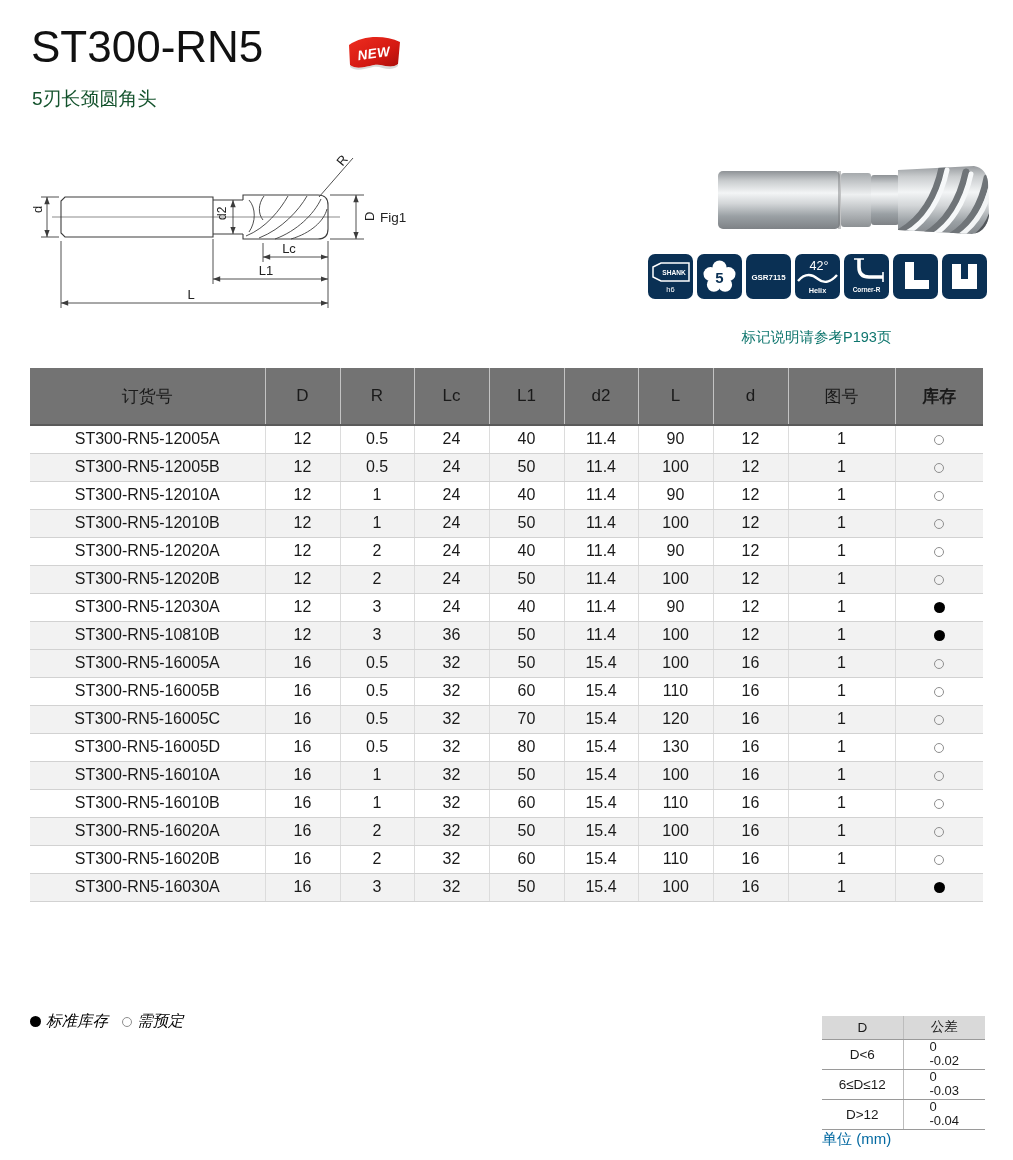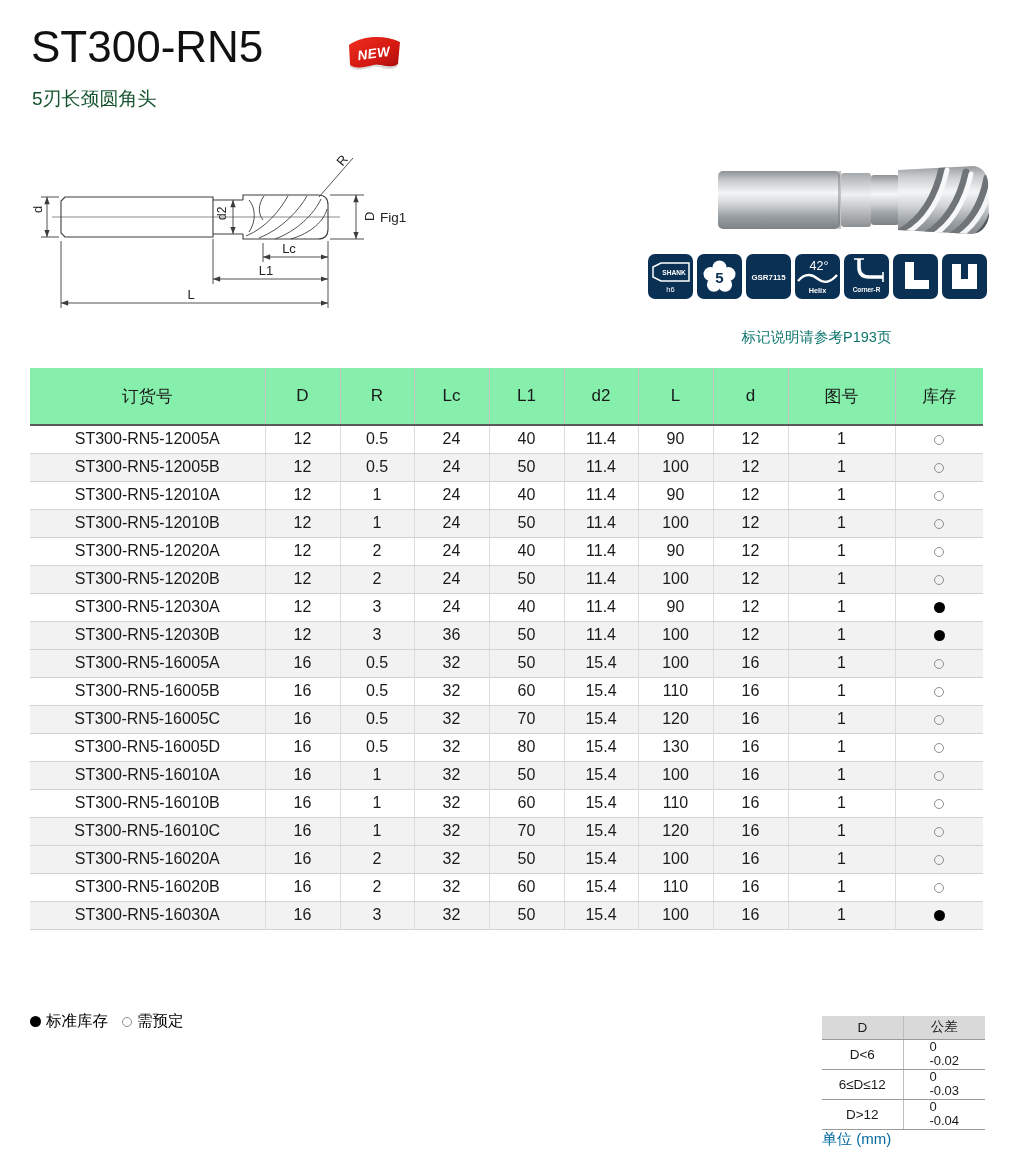--- a/index.html
+++ b/index.html
@@ -22,37 +22,37 @@
 
   
   .icon-row { left:648px; top:254px; display:flex; gap:4px; }
   .tile { width:45px; height:45px; background:#0a3054; border-radius:7px; position:relative; flex:0 0 auto; }
   .note { left:643px; top:328px; width:347px; text-align:center; font-size:14.5px; color:#0f766e; }
 
   
   .spec-table-wrap { left:30px; top:368px; width:953px; }
   table.spec { width:953px; border-collapse:collapse; table-layout:fixed; }
   table.spec th {
-    height:57px; background:#86efac; font-size:17px; font-weight:400; color:#1a1a1a;
+    height:57px; background:#737373; font-size:17px; font-weight:400; color:#1a1a1a;
     border-right:1px solid #c3c3c3; border-bottom:2px solid #5a5a5a; text-align:center;
   }
-  table.spec th:last-child { border-right:none; }
+  table.spec th:last-child { border-right:none;font-weight:bold; }
   table.spec td {
     height:28px; font-size:16px; text-align:center; color:#1a1a1a;
     border-right:1px solid #dcdcdc; border-bottom:1px solid #d2d2d2; background:#ffffff;
   }
   table.spec td:last-child { border-right:none; }
   table.spec tr.alt td { background:#f2f2f2; }
 
   .dot { display:inline-block; border-radius:50%; vertical-align:middle; }
   .dot.filled { width:11px; height:11px; background:#000; }
   .dot.hollow { width:10px; height:10px; border:1.5px solid #8f8f8f; background:transparent; }
 
   
-  .legend { left:30px; top:1011px; display:flex; align-items:center; gap:5px; font-size:15.5px; color:#000; }
+  .legend { left:30px; top:1011px; display:flex; align-items:center; gap:5px; font-size:15.5px; color:#000;font-style:italic; }
   .legend .gap { width:4px; }
 
   
   .tol-wrap { left:822px; top:1016px; width:163px; }
   table.tol { width:163px; border-collapse:collapse; table-layout:fixed; }
   table.tol th {
     height:23px; background:#d9d9d9; font-size:13.5px; font-weight:400;
     border-bottom:1px solid #9a9a9a; text-align:center;
   }
   table.tol th:first-child, table.tol td:first-child { border-right:1px solid #bdbdbd; }
@@ -336,21 +336,21 @@
           <td>3</td>
           <td>24</td>
           <td>40</td>
           <td>11.4</td>
           <td>90</td>
           <td>12</td>
           <td>1</td>
           <td><span class="dot filled"></span></td>
         </tr>
         <tr class="alt">
-          <td>ST300-RN5-12030B</td>
+          <td>ST300-RN5-10810B</td>
           <td>12</td>
           <td>3</td>
           <td>36</td>
           <td>50</td>
           <td>11.4</td>
           <td>100</td>
           <td>12</td>
           <td>1</td>
           <td><span class="dot filled"></span></td>
         </tr>
@@ -415,32 +415,20 @@
           <td><span class="dot hollow"></span></td>
         </tr>
         <tr>
           <td>ST300-RN5-16010B</td>
           <td>16</td>
           <td>1</td>
           <td>32</td>
           <td>60</td>
           <td>15.4</td>
           <td>110</td>
-          <td>16</td>
-          <td>1</td>
-          <td><span class="dot hollow"></span></td>
-        </tr>
-        <tr class="alt">
-          <td>ST300-RN5-16010C</td>
-          <td>16</td>
-          <td>1</td>
-          <td>32</td>
-          <td>70</td>
-          <td>15.4</td>
-          <td>120</td>
           <td>16</td>
           <td>1</td>
           <td><span class="dot hollow"></span></td>
         </tr>
         <tr class="alt">
           <td>ST300-RN5-16020A</td>
           <td>16</td>
           <td>2</td>
           <td>32</td>
           <td>50</td>

